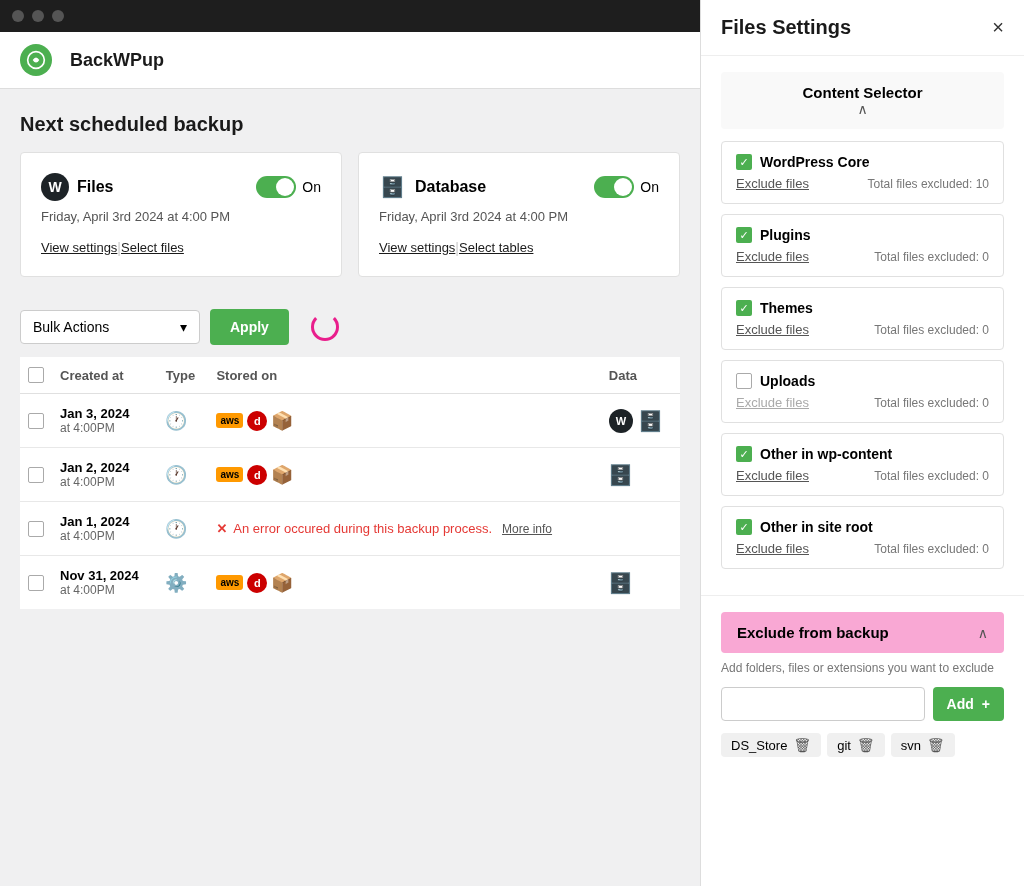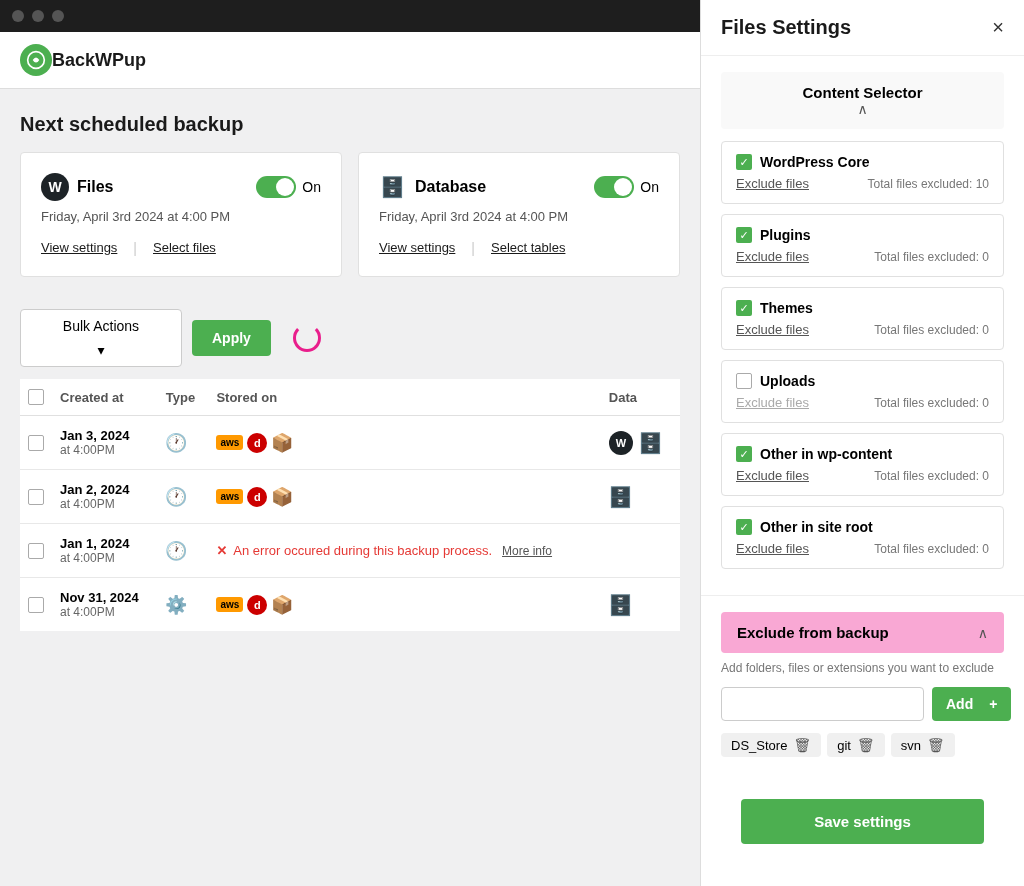--- a/index.html
+++ b/index.html
@@ -4,52 +4,52 @@
   <style>
     * { box-sizing: border-box; margin: 0; padding: 0; }
     body { font-family: -apple-system, BlinkMacSystemFont, 'Segoe UI', sans-serif; font-size: 14px; background: #f0f0f1; display: flex; height: 886px; overflow: hidden; }
 
     
     .left-panel { width: 700px; background: #f0f0f1; display: flex; flex-direction: column; overflow-y: auto; }
 
     .top-bar { background: #1e1e1e; height: 32px; display: flex; align-items: center; padding: 0 12px; gap: 8px; }
     .top-bar-dot { width: 12px; height: 12px; border-radius: 50%; background: #555; }
 
-    .header { background: #fff; padding: 12px 20px; display: flex; align-items: center; gap: 0; border-bottom: 1px solid #ddd; }
+    .header { background: #fff; padding: 12px 20px; display: flex; align-items: center; gap: 18px; border-bottom: 1px solid #ddd; }
     .header-logo { width: 32px; height: 32px; background: #4caf50; border-radius: 50%; display: flex; align-items: center; justify-content: center; }
     .header-title { font-size: 18px; font-weight: 600; color: #1a1a1a; }
 
     .main-content { padding: 24px 20px; flex: 1; }
 
     .section-title { font-size: 20px; font-weight: 600; margin-bottom: 16px; color: #1a1a1a; }
 
     .cards-row { display: flex; gap: 16px; margin-bottom: 32px; }
     .card { background: #fff; border-radius: 4px; padding: 20px; flex: 1; border: 1px solid #e0e0e0; }
     .card-header { display: flex; align-items: center; justify-content: space-between; margin-bottom: 8px; }
     .card-title-row { display: flex; align-items: center; gap: 8px; }
     .card-title { font-size: 16px; font-weight: 600; }
     .card-date { font-size: 13px; color: #555; margin-bottom: 16px; }
-    .card-actions { display: flex; gap: 16px; }
+    .card-actions { display: flex; }
     .card-link { font-size: 13px; color: #1a1a1a; text-decoration: underline; cursor: pointer; }
     .card-divider { color: #ccc; }
 
     .toggle-container { display: flex; align-items: center; gap: 6px; }
     .toggle { width: 40px; height: 22px; background: #4caf50; border-radius: 11px; position: relative; cursor: pointer; }
     .toggle-knob { width: 18px; height: 18px; background: #fff; border-radius: 50%; position: absolute; top: 2px; right: 2px; }
     .toggle-label { font-size: 14px; font-weight: 500; }
 
     
     .wp-icon { width: 28px; height: 28px; background: #1d2327; border-radius: 50%; display: flex; align-items: center; justify-content: center; color: #fff; font-weight: 700; font-size: 14px; }
     .db-icon { width: 28px; height: 28px; display: flex; align-items: center; justify-content: center; font-size: 20px; }
 
     
     .backups-section { }
     .backups-title { font-size: 20px; font-weight: 600; margin-bottom: 16px; }
     .bulk-row { display: flex; align-items: center; gap: 10px; margin-bottom: 12px; position: relative; }
-    .bulk-select { padding: 8px 12px; border: 1px solid #ccc; border-radius: 4px; font-size: 14px; background: #fff; cursor: pointer; display: flex; align-items: center; gap: 8px; width: 162px; justify-content: space-between; flex-direction: column; }
+    .bulk-select { padding: 8px 12px; border: 1px solid #ccc; border-radius: 4px; font-size: 14px; background: #fff; cursor: pointer; display: flex; align-items: center; gap: 8px; width: 180px; justify-content: space-between; }
     .apply-btn { background: #4caf50; color: #fff; border: none; padding: 10px 20px; border-radius: 4px; font-size: 14px; font-weight: 600; cursor: pointer; }
     .loading-circle { width: 28px; height: 28px; border: 3px solid #e91e8c; border-top-color: transparent; border-radius: 50%; margin-left: 12px; }
 
     .table { width: 100%; border-collapse: collapse; background: #fff; }
     .table th { text-align: left; padding: 10px 8px; font-weight: 600; font-size: 13px; color: #555; border-bottom: 1px solid #e0e0e0; }
     .table td { padding: 12px 8px; border-bottom: 1px solid #e8e8e8; vertical-align: middle; }
     .table tr:last-child td { border-bottom: none; }
 
     .check-col { width: 30px; }
     .checkbox { width: 16px; height: 16px; border: 1px solid #aaa; border-radius: 2px; cursor: pointer; }
@@ -92,21 +92,21 @@
     .exclude-link { font-size: 13px; color: #555; text-decoration: underline; cursor: pointer; }
     .excluded-count { font-size: 12px; color: #777; }
 
     .exclude-section { padding: 16px 20px; border-top: 1px solid #eee; }
     .exclude-header { display: flex; align-items: center; justify-content: space-between; background: #f9a8d4; padding: 12px 16px; border-radius: 4px; margin-bottom: 8px; }
     .exclude-title { font-size: 15px; font-weight: 700; }
     .exclude-desc { font-size: 12px; color: #777; margin-bottom: 12px; }
 
     .add-input-row { display: flex; gap: 8px; margin-bottom: 12px; }
     .add-input { flex: 1; border: 1px solid #ccc; border-radius: 4px; padding: 8px 10px; font-size: 14px; }
-    .add-btn { background: #4caf50; color: #fff; border: none; padding: 8px 14px; border-radius: 4px; font-size: 14px; cursor: pointer; display: flex; align-items: center; gap: 16px; font-weight: 600; }
+    .add-btn { background: #4caf50; color: #fff; border: none; padding: 8px 14px; border-radius: 4px; font-size: 14px; cursor: pointer; display: flex; align-items: center; gap: 8px; font-weight: 600; }
 
     .tags-row { display: flex; gap: 6px; flex-wrap: wrap; margin-bottom: 16px; }
     .tag { background: #f0f0f0; border-radius: 4px; padding: 4px 10px; font-size: 13px; display: flex; align-items: center; gap: 6px; }
     .tag-remove { cursor: pointer; color: #555; font-size: 14px; }
 
     .save-btn { background: #4caf50; color: #fff; border: none; width: 100%; padding: 14px; font-size: 15px; font-weight: 600; cursor: pointer; border-radius: 4px; margin: 0 20px; width: calc(100% - 40px); }
 
     .save-btn-wrapper { padding: 10px 20px 20px; }
   </style>
 </head>
@@ -409,20 +409,17 @@
         <span>git</span>
         <span class="tag-remove">🗑</span>
       </div>
       <div class="tag">
         <span>svn</span>
         <span class="tag-remove">🗑</span>
       </div>
     </div>
   </div>
 
-  <div class="save-btn-wrapper">
-    <button class="save-btn">Save settings</button>
-  </div>
 </div>
 
 <style>
 @keyframes spin { to { transform: rotate(360deg); } }
 </style>
 
 </body></html>

